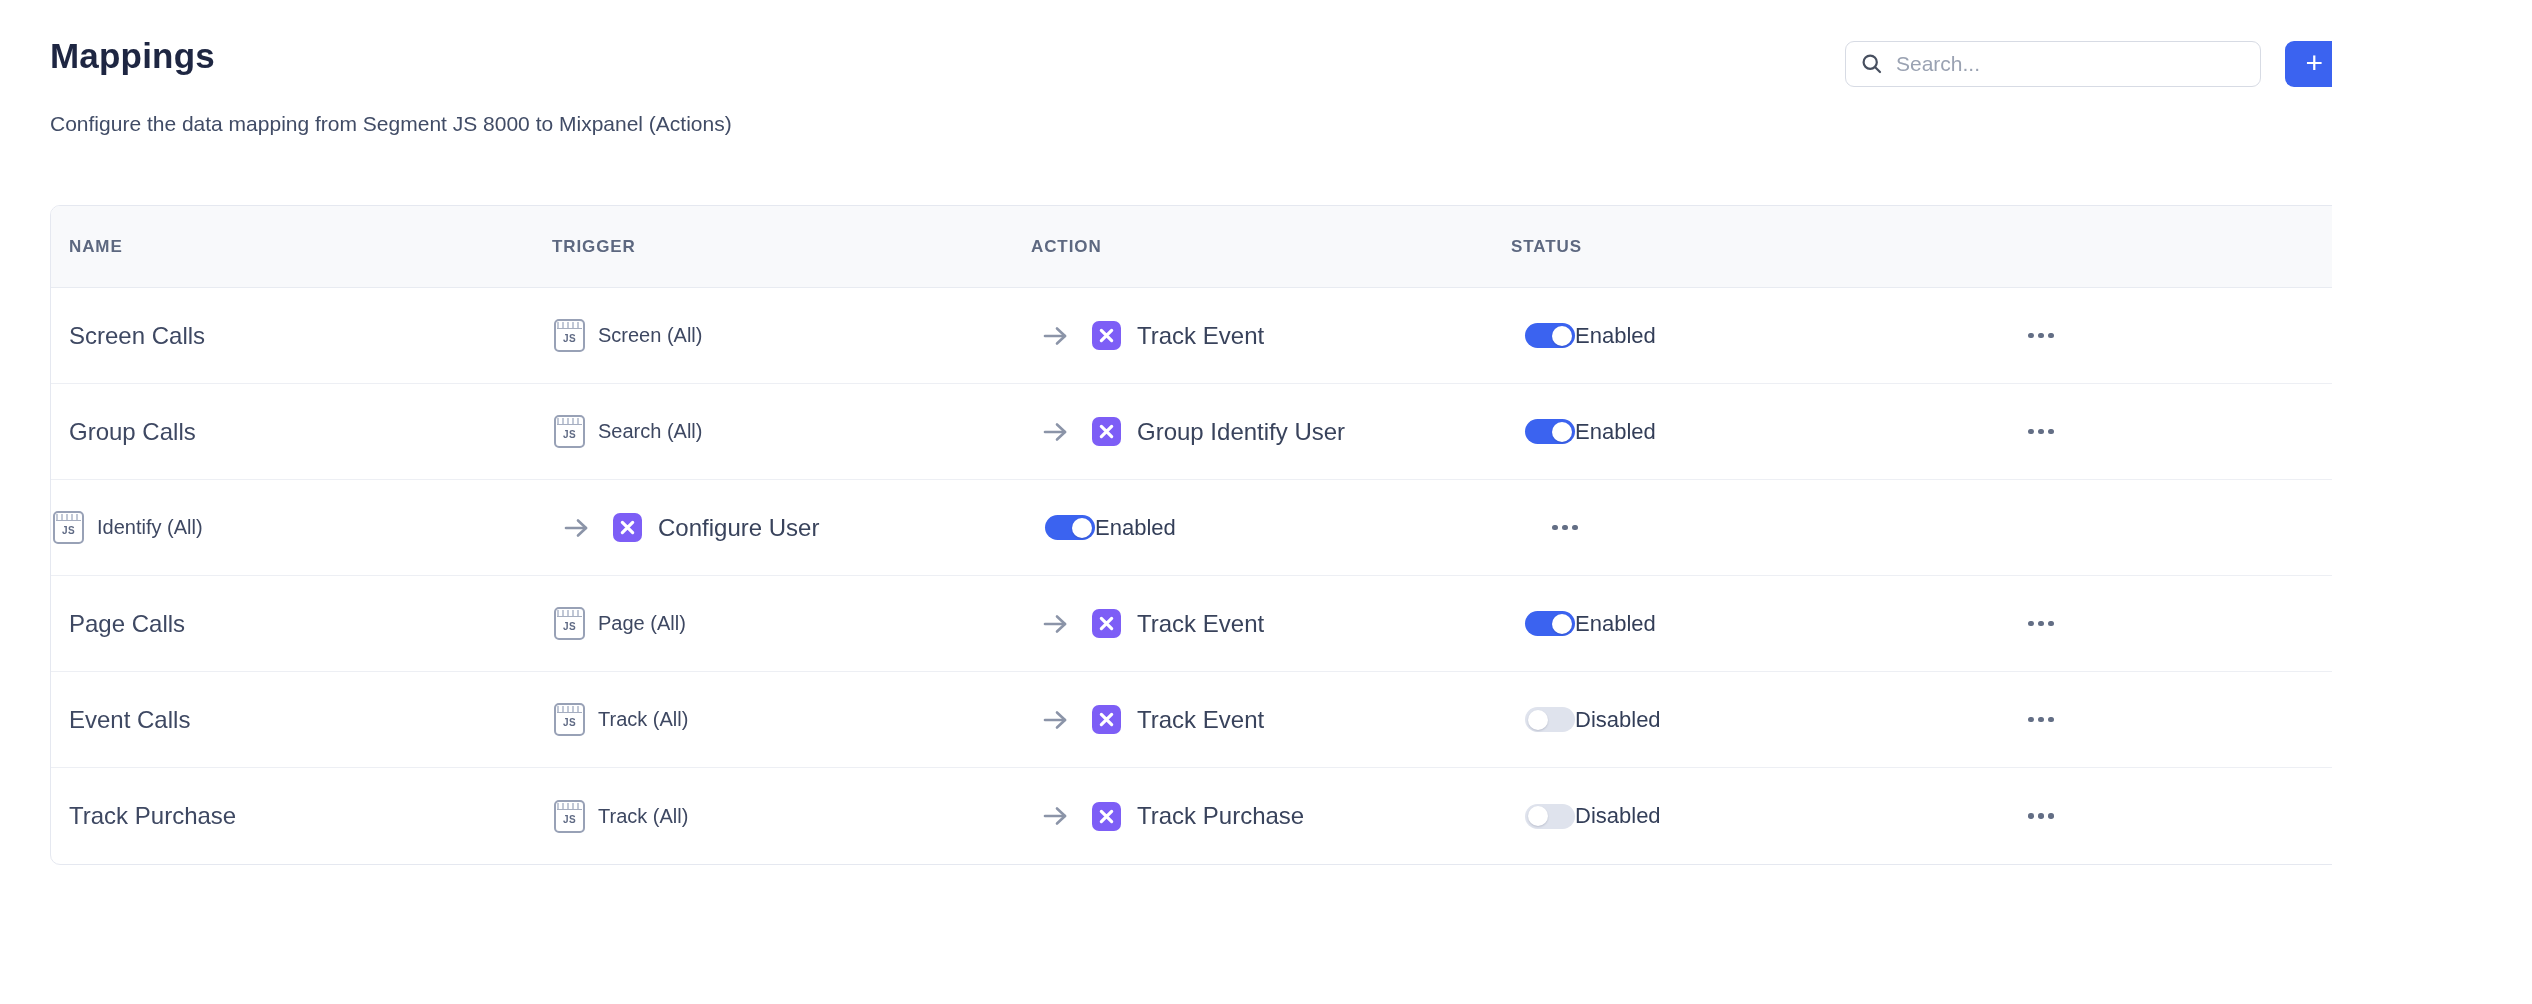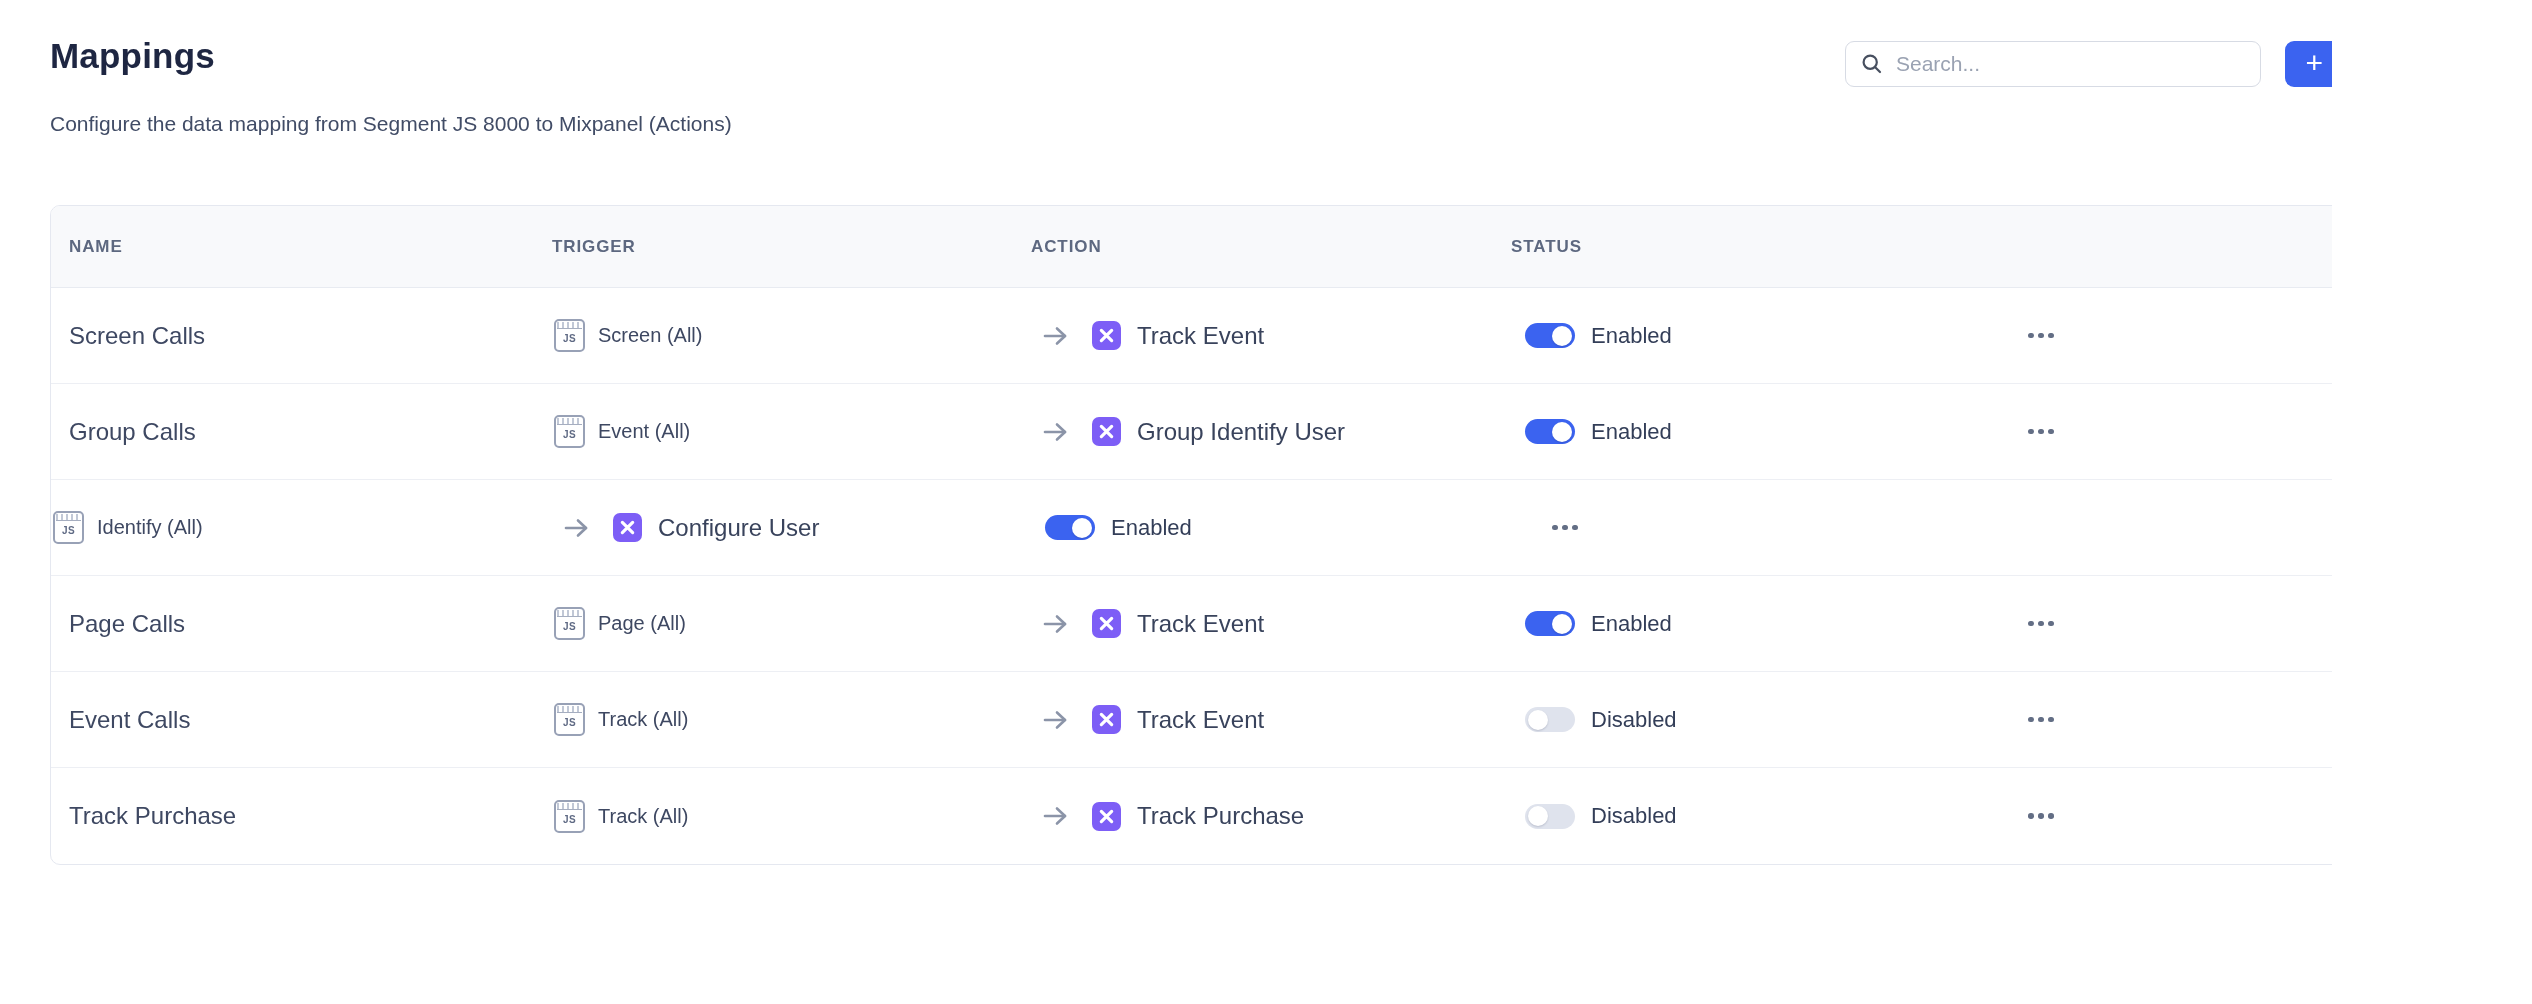--- a/index.html
+++ b/index.html
@@ -53,21 +53,21 @@
     text-align:center; font-size:10px; font-weight:700; color:#5f6a84;
     letter-spacing:.5px; }
 
   .cell-action { display:flex; align-items:center; padding-left:11px; }
   .arrow-icon { margin-right:22px; display:flex; flex:0 0 auto; }
   .mx-badge { width:29px; height:29px; border-radius:7px; background:#7d5ef6;
     display:flex; align-items:center; justify-content:center; margin-right:16px;
     flex:0 0 auto; }
   .action-label { font-size:24px; color:#39435c; }
 
-  .cell-status { display:flex; align-items:center; gap:16px; padding-left:14px; }
+  .cell-status { display:flex; align-items:center; padding-left:14px; }
   .toggle { width:50px; height:25px; border-radius:13px; position:relative;
     cursor:pointer; flex:0 0 auto; }
   .toggle.on { background:#3b63f0; }
   .toggle.off { background:#dfe3ed; }
   .toggle .knob { position:absolute; top:2.5px; width:20px; height:20px;
     border-radius:50%; background:#fff; box-shadow:0 1px 2px rgba(20,30,60,.18); }
   .toggle.on .knob { right:3px; }
   .toggle.off .knob { left:3px; }
   .status-label { font-size:22px; color:#333e58; }
 
@@ -148,21 +148,21 @@
   </div>
 
   <div class="grid-row trow">
     <div class="cell-name">Group Calls</div>
 
     <div class="cell-trigger">
       <span class="js-icon">
         <span class="bar"></span>
         <span class="js-label">JS</span>
       </span>
-      <span>Event (All)</span>
+      <span>Search (All)</span>
     </div>
 
     <div class="cell-action">
       <span class="arrow-icon">
         <svg width="28" height="24" viewBox="0 0 28 24" fill="none">
           <line x1="3" y1="12" x2="23" y2="12" stroke="#8b94a8" stroke-width="2.6" stroke-linecap="round"></line>
           <polyline points="15,4.5 23,12 15,19.5" stroke="#8b94a8" stroke-width="2.6" fill="none" stroke-linecap="round" stroke-linejoin="round"></polyline>
         </svg>
       </span>
       <span class="mx-badge">

